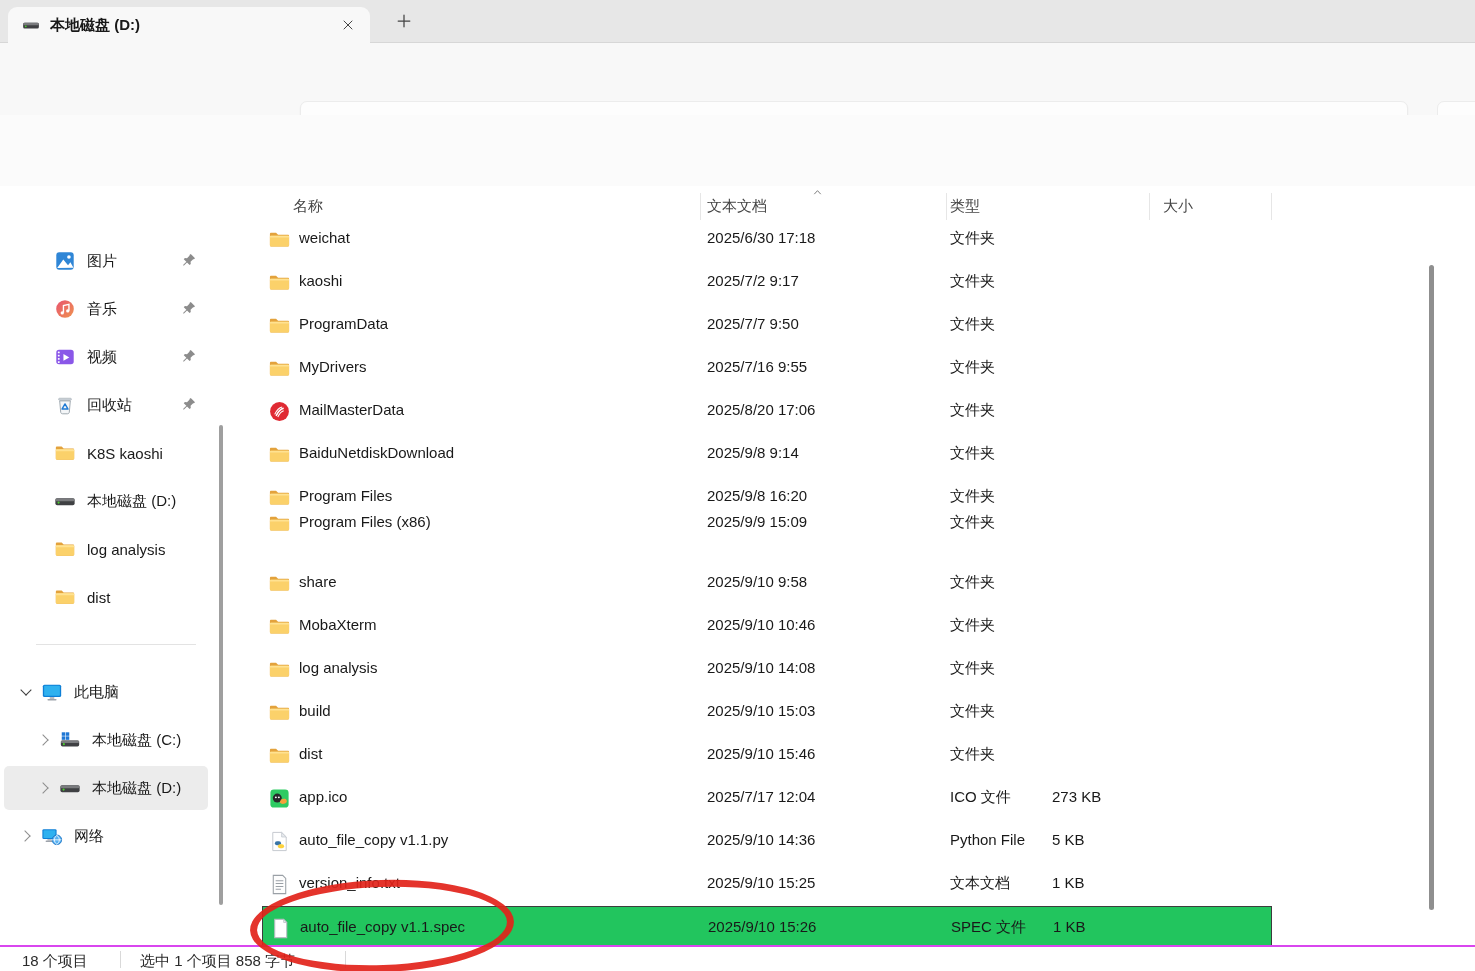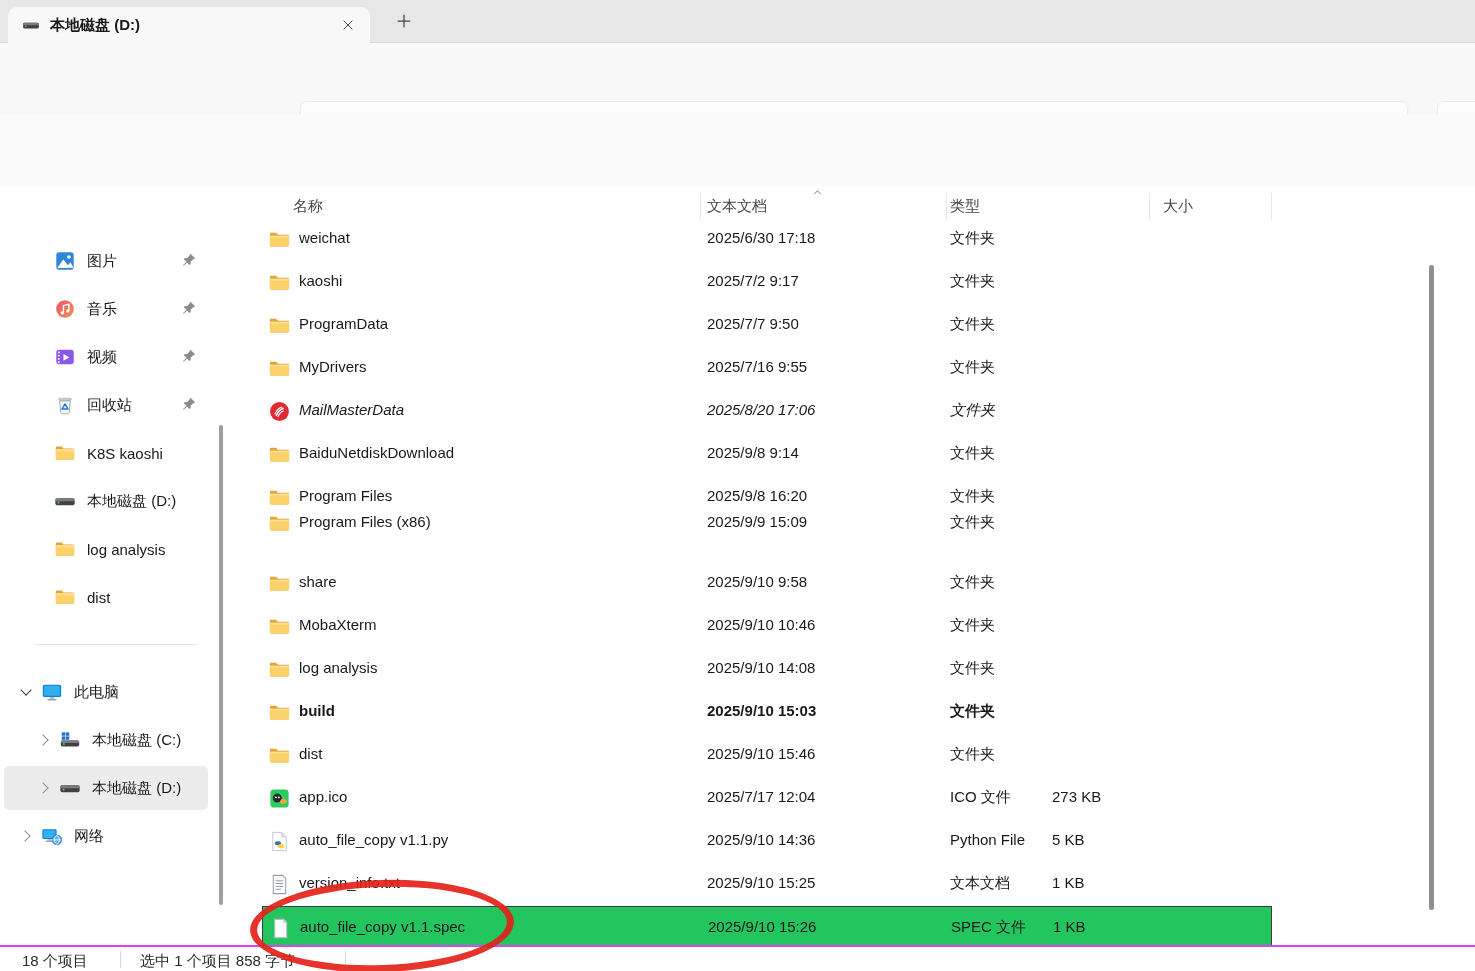--- a/index.html
+++ b/index.html
@@ -568,21 +568,21 @@
   </div>
         <div class="row" style="top: 161px;">
     <svg class="ficon">
             <use href="#i-folder"></use>
           </svg>
     <span class="c-name">MyDrivers</span>
     <span class="c-date">2025/7/16 9:55</span>
     <span class="c-type">文件夹</span>
     <span class="c-size"></span>
   </div>
-        <div class="row" style="top: 204px; font-style: italic;">
+        <div class="row" style="top: 204px;">
     <svg class="ficon">
             <use href="#i-mailmaster"></use>
           </svg>
     <span class="c-name">MailMasterData</span>
     <span class="c-date">2025/8/20 17:06</span>
     <span class="c-type">文件夹</span>
     <span class="c-size"></span>
   </div>
         <div class="row" style="top: 247px;">
     <svg class="ficon">
@@ -631,21 +631,21 @@
   </div>
         <div class="row" style="top: 462px;">
     <svg class="ficon">
             <use href="#i-folder"></use>
           </svg>
     <span class="c-name">log analysis</span>
     <span class="c-date">2025/9/10 14:08</span>
     <span class="c-type">文件夹</span>
     <span class="c-size"></span>
   </div>
-        <div class="row" style="top: 505px; font-weight: bold;">
+        <div class="row" style="top: 505px;">
     <svg class="ficon">
             <use href="#i-folder"></use>
           </svg>
     <span class="c-name">build</span>
     <span class="c-date">2025/9/10 15:03</span>
     <span class="c-type">文件夹</span>
     <span class="c-size"></span>
   </div>
         <div class="row" style="top: 548px;">
     <svg class="ficon">

